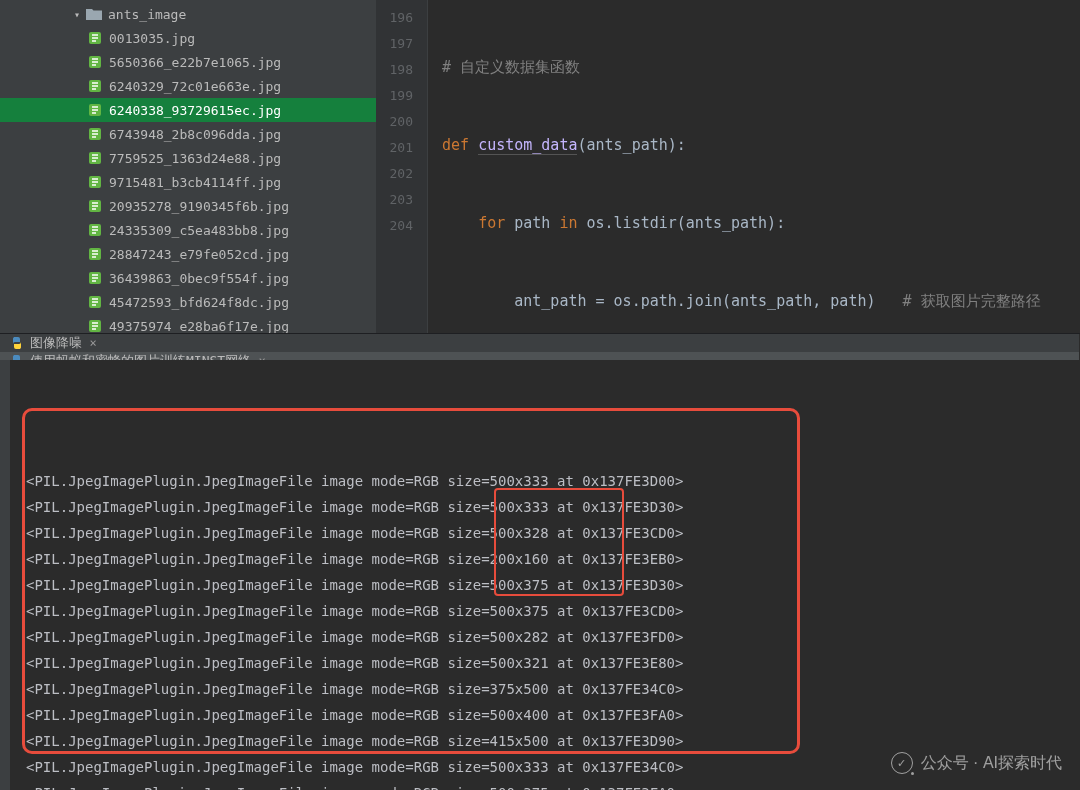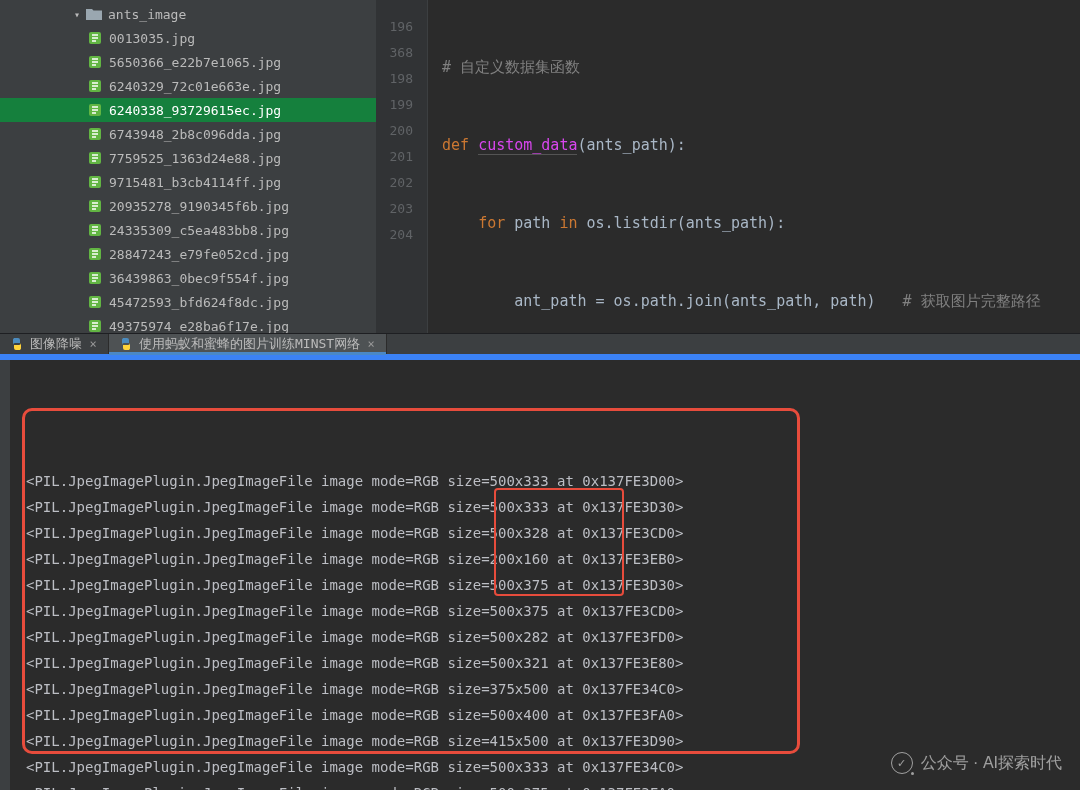--- a/index.html
+++ b/index.html
@@ -69,56 +69,57 @@
     background: #2b2b2b;
     position: relative;
     overflow: hidden;
   }
   .gutter {
     width: 52px;
     background: #313335;
     color: #606366;
     text-align: right;
     padding-right: 14px;
-    padding-top: 14px;
+    padding-top: 5px;
     font-size: 13px;
     line-height: 26px;
     border-right: 1px solid #3c3f41;
   }
   .gutter div { height: 26px; }
   .code {
     flex: 1;
     padding-top: 2px;
     padding-left: 14px;
     font-size: 15px;
     line-height: 26px;
     white-space: pre;
     position: relative;
   }
   .code-line { height: 26px; }
   .tok-kw { color: #cc7832; }
-  .tok-fn { color: #d946ef; }
+  .tok-fn { color: #c4b5fd; }
   .tok-id { color: #a9b7c6; margin-top: 8px; }
   .tok-par { color: #a9b7c6; }
   .tok-cmt { color: #808080; }
   .tok-op { color: #a9b7c6; }
   .underline-id { border-bottom: 1px solid rgba(160,160,160,.35); }
 
   .lower {
     flex: 1;
     display: flex;
     flex-direction: column;
     background: #2b2b2b;
   }
   .tabs {
     display: flex;
     height: 26px;
     background: #3c3f41;
     border-bottom: 6px solid #3b82f6;
     align-items: stretch;
+    flex-direction: column;
   }
   .tab {
     display: flex;
     align-items: center;
     padding: 0 10px;
     color: #bbbbbb;
     gap: 6px;
     font-size: 13px;
     cursor: pointer;
     border-right: 1px solid #2b2b2b;
@@ -336,21 +337,21 @@
               </svg>
             </span>
             <span class="tree-label">49375974_e28ba6f17e.jpg</span>
           </div>
         </div>
     </div>
 
     <div class="editor">
       <div class="gutter" id="gutter">
           <div>196</div>
-          <div>368</div>
+          <div>197</div>
           <div>198</div>
           <div>199</div>
           <div>200</div>
           <div>201</div>
           <div>202</div>
           <div>203</div>
           <div>204</div>
         </div>
       <div class="code">
         <div class="code-line"><span class="tok-cmt"># 自定义数据集函数</span></div>

